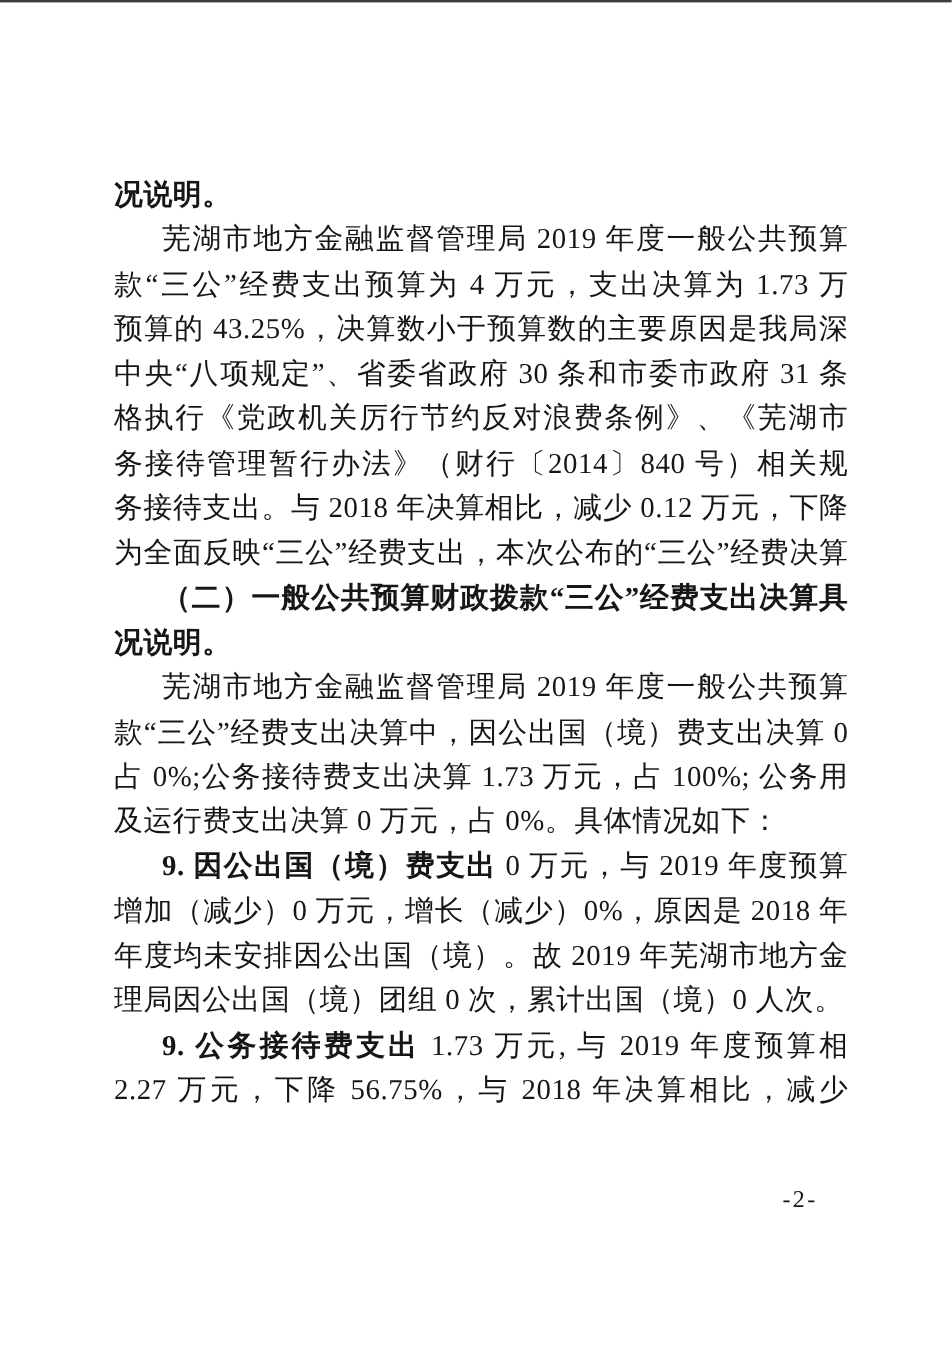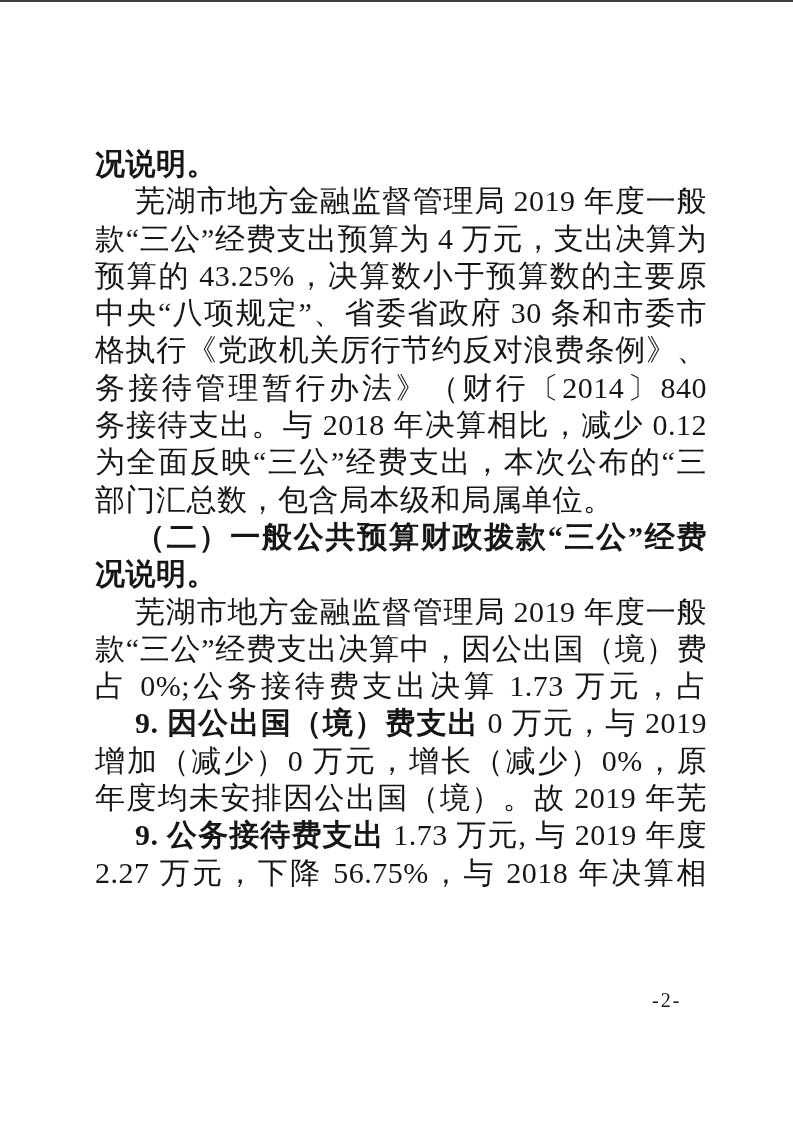--- a/index.html
+++ b/index.html
@@ -25,21 +25,21 @@
     height: 2px;
     background: #3f3f3f;
   }
   .content {
     position: absolute;
     left: 95px;
     top: 145px;
     width: 612px;
   }
   .line {
-    font-size: 30px;
+    font-size: 24px;
     line-height: 37.3px;
     height: 37.3px;
     overflow: hidden;
     text-align: justify;
     text-align-last: justify;
     letter-spacing: 0.5px;
     white-space: normal;
   }
   .line.no-justify {
     text-align: left;
@@ -68,26 +68,27 @@
   <div class="content">
       <div class="line no-justify"><span class="bold">况说明。</span></div>
       <div class="line indent"><span>芜湖市地方金融监督管理局 2019 年度一般公共预算财政拨</span></div>
       <div class="line"><span>款“三公”经费支出预算为 4 万元，支出决算为 1.73 万元，完成</span></div>
       <div class="line"><span>预算的 43.25%，决算数小于预算数的主要原因是我局深入贯彻党</span></div>
       <div class="line"><span>中央“八项规定”、省委省政府 30 条和市委市政府 31 条要求，严</span></div>
       <div class="line"><span>格执行《党政机关厉行节约反对浪费条例》、《芜湖市市直机关公</span></div>
       <div class="line"><span>务接待管理暂行办法》（财行〔2014〕840 号）相关规定，减少公</span></div>
       <div class="line"><span>务接待支出。与 2018 年决算相比，减少 0.12 万元，下降 6.49%。</span></div>
       <div class="line"><span>为全面反映“三公”经费支出，本次公布的“三公”经费决算为</span></div>
-      <div class="line no-justify"><span>部门汇总数，包含局本级和局属单位。</span></div>
       <div class="line indent"><span class="bold">（二）一般公共预算财政拨款“三公”经费支出决算具体情</span></div>
       <div class="line no-justify"><span class="bold">况说明。</span></div>
       <div class="line indent"><span>芜湖市地方金融监督管理局 2019 年度一般公共预算财政拨</span></div>
       <div class="line"><span>款“三公”经费支出决算中，因公出国（境）费支出决算 0 万元，</span></div>
       <div class="line"><span>占 0%;公务接待费支出决算 1.73 万元，占 100%; 公务用车购置</span></div>
+      <div class="line no-justify"><span>及运行费支出决算 0 万元，占 0%。具体情况如下：</span></div>
       <div class="line indent"><span class="bold">9. 因公出国（境）费支出</span><span> 0 万元，与 2019 年度预算相比，</span></div>
       <div class="line"><span>增加（减少）0 万元，增长（减少）0%，原因是 2018 年度、2019</span></div>
       <div class="line"><span>年度均未安排因公出国（境）。故 2019 年芜湖市地方金融监督管</span></div>
+      <div class="line no-justify"><span>理局因公出国（境）团组 0 次，累计出国（境）0 人次。</span></div>
       <div class="line indent"><span class="bold">9. 公务接待费支出</span><span> 1.73 万元, 与 2019 年度预算相比，减少</span></div>
       <div class="line"><span>2.27 万元，下降 56.75%，与 2018 年决算相比，减少 0.12 万元，</span></div>
     </div>
   <div class="page-number">-2-</div>
 </div>
 
 </body></html>

